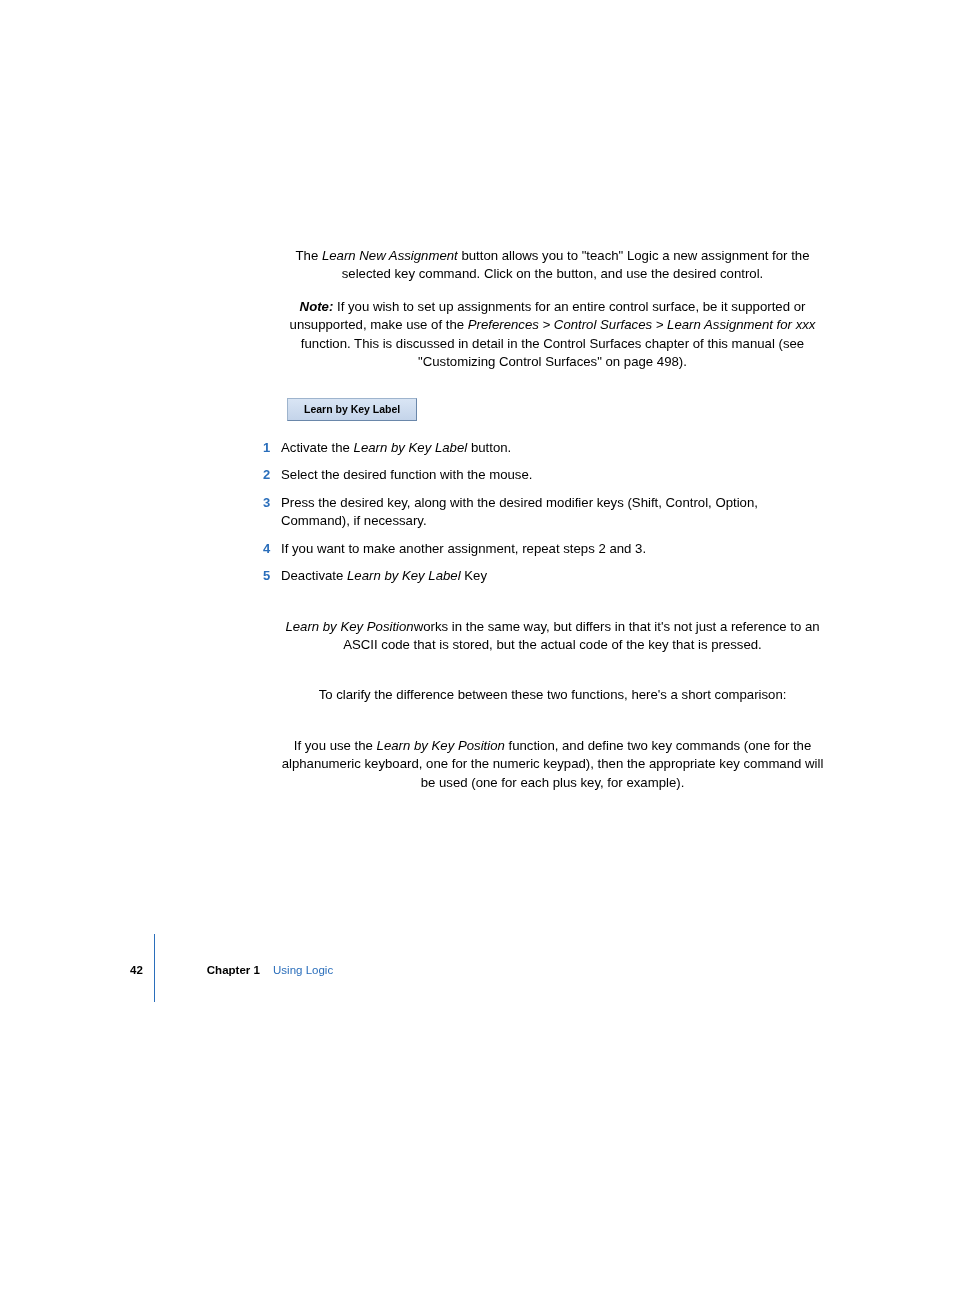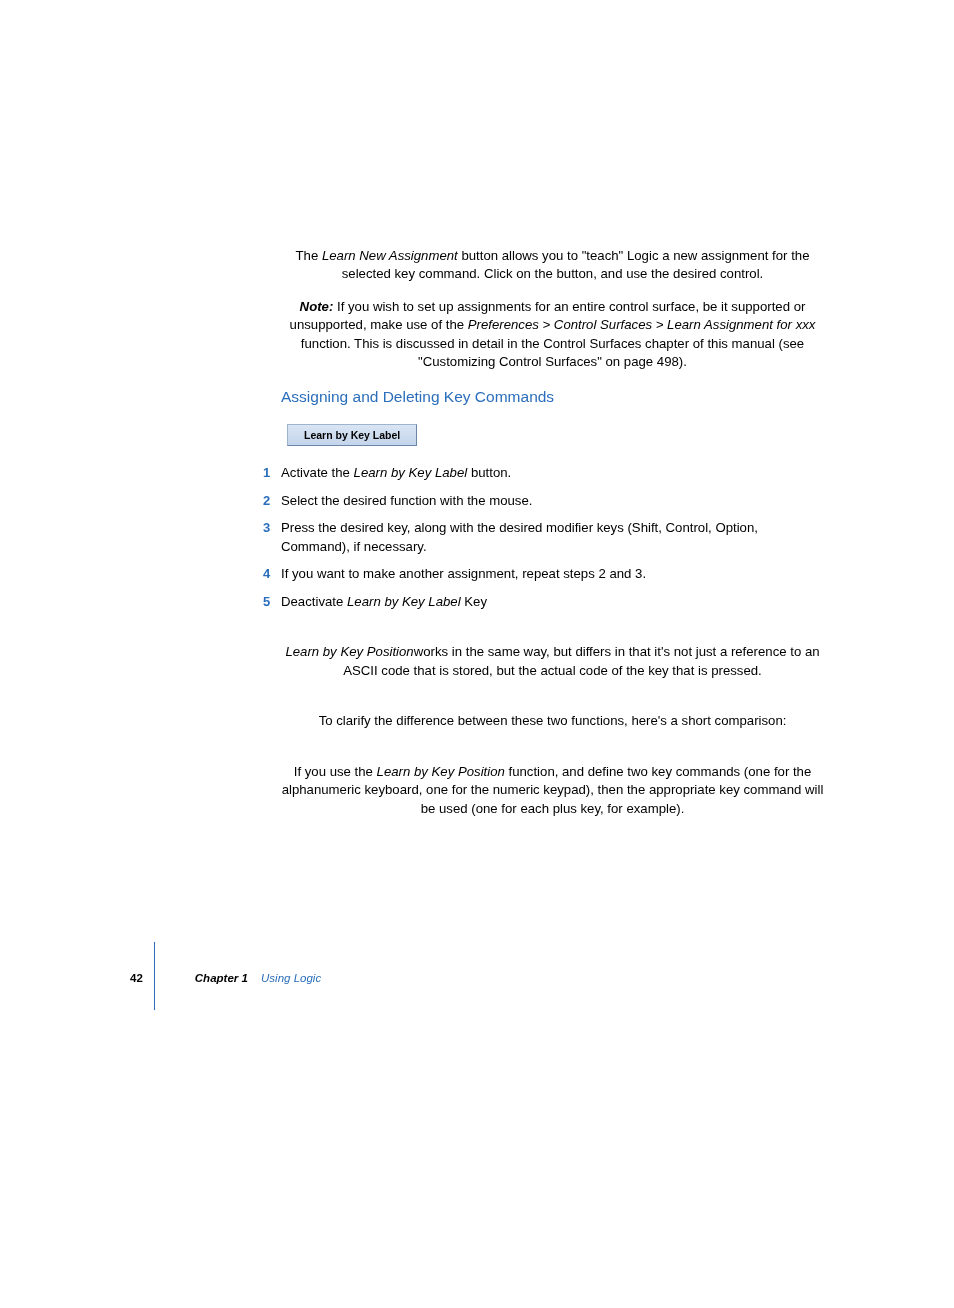--- a/index.html
+++ b/index.html
@@ -69,62 +69,60 @@
     top: 0;
     color: #2a6ebb;
     font-weight: bold;
     font-size: 13px;
   }
   .post-list p {
     margin-top: 32px;
   }
   .footer {
     position: absolute;
-    bottom: 164px;
+    bottom: 172px;
     left: 130px;
     font-size: 11.5px;
     display: flex;
     gap: 14px;
   }
   .footer .pnum {
     font-weight: bold;
     margin-right: 10px;
   }
   .footer .vline {
     width: 1px;
     height: 68px;
     background: #2a6ebb;
     position: absolute;
     left: 24px;
     top: -28px;
   }
   .footer .chap {
-    margin-left: 28px;
-    font-style: italic;
+    margin-left: 40px;
   }
   .footer .chap-name {
     color: #2a6ebb;
     margin-left: 10px;
   }
 </style>
 </head>
 <body>
 
 <div class="page">
   <div class="content">
 
     <p>
       <span>The </span><span class="italic">Learn New Assignment</span><span> button allows you to "teach" Logic a new assignment for the selected key command. Click on the button, and use the desired control.</span>
     </p>
 
     <p>
       <span class="italic bold">Note:</span><span>  If you wish to set up assignments for an entire control surface, be it supported or unsupported, make use of the </span><span class="italic">Preferences &gt; Control Surfaces &gt; Learn Assignment for xxx</span><span> function. This is discussed in detail in the Control Surfaces chapter of this manual (see "Customizing Control Surfaces" on page 498).</span>
     </p>
 
-    <div class="heading">Assigning and Deleting Key Commands</div>
 
 
 
     <div>
       <span class="ui-button">Learn by Key Label</span>
     </div>
 
     <ol class="steps">
       <li>
         <span>Activate the </span><span class="italic">Learn by Key Label</span><span> button.</span>

